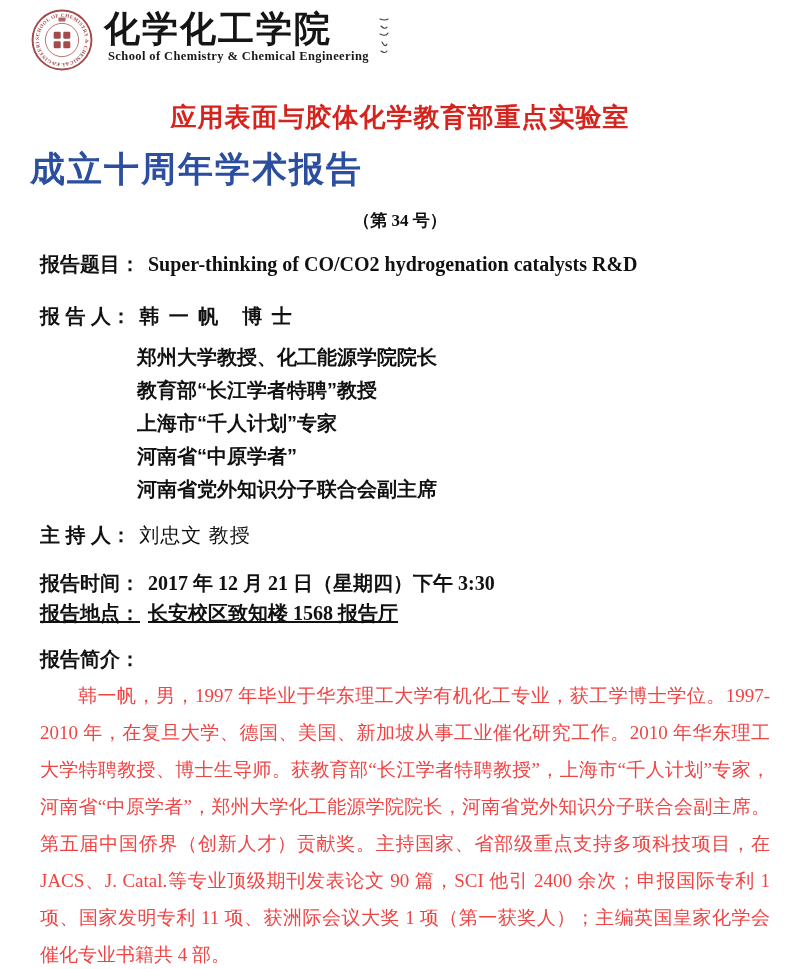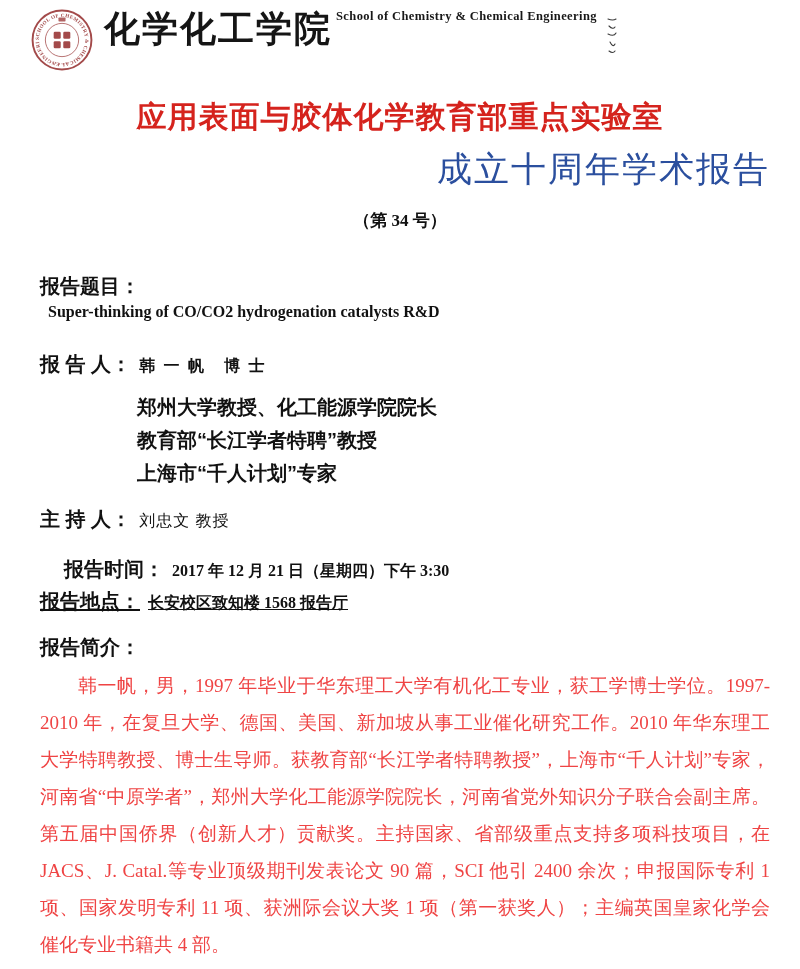--- a/index.html
+++ b/index.html
@@ -15,21 +15,21 @@
   }
   
   .header {
     display: flex;
     align-items: flex-start;
     margin: 8px 0 0 28px;
     height: 66px;
     gap: 8px;
   }
   .seal { width: 68px; height: 64px; flex: 0 0 auto; }
-  .brand { display: flex; }
+  .brand { display: flex; flex-direction: column; }
   .calligraphy {
     font-family: "DejaVu Serif", "Liberation Serif", serif;
     font-weight: 700;
     font-size: 36px;
     line-height: 40px;
     letter-spacing: 2px;
     color: #151515;
     white-space: nowrap;
   }
   .english-name {
@@ -40,32 +40,32 @@
     color: #181818;
     margin-top: 1px;
     padding-left: 4px;
     white-space: nowrap;
   }
   .signature { margin-top: 6px; }
   
   .title-red {
     margin: 22px 30px 0;
     text-align: center;
-    font-size: 30px;
+    font-size: 26px;
     line-height: 42px;
     font-weight: 700;
     letter-spacing: 1px;
     white-space: nowrap;
   }
   .title-blue {
     margin: 10px 30px 12px;
-    text-align: right;
+    text-align: left;
     font-size: 35px;
     line-height: 42px;
-    font-weight: 400;
+    font-weight: 700;
     letter-spacing: 2px;
   }
   .issue {
     margin-top: 18px;
     text-align: center;
     font-family: "Liberation Serif", serif;
     font-size: 17px;
     line-height: 26px;
     font-weight: 700;
     color: #111;
@@ -75,41 +75,41 @@
   .info-row { display: flex; align-items: baseline; }
   .label {
     font-weight: 700;
     font-size: 20px;
     line-height: 26px;
     color: #111;
     white-space: nowrap;
   }
   .value {
     font-weight: 700;
-    font-size: 16px;
+    font-size: 20px;
     line-height: 26px;
     color: #111;
     padding-left: 8px;
   }
   .value.serif { font-family: "Liberation Serif", serif; }
-  .row-topic   { margin-top: 39px; flex-direction: column; }
+  .row-topic   { margin-top: 17px; }
   .row-speaker { margin-top: 26px; }
   .row-speaker .value { letter-spacing: 2px; }
   .credentials { margin-top: 12px; padding-left: 97px; list-style: none; }
   .credentials li {
     font-weight: 700;
     font-size: 20px;
     line-height: 33px;
     color: #111;
   }
   .row-host  { margin-top: 16px; }
   .row-host .value { font-weight: 500; letter-spacing: 1px; }
-  .row-time  { margin-top: 22px; margin-left: 24px; }
+  .row-time  { margin-top: 22px; }
   .row-venue { margin-top: 4px; text-decoration: underline; }
-  .row-intro { margin-top: 20px; font-family: Liberation Mono, monospace; }
+  .row-intro { margin-top: 20px; }
   
   .bio {
     margin: 5px 30px 0 40px;
     font-family: "Liberation Serif", serif;
     font-size: 19px;
     line-height: 37px;
     text-align: justify;
     text-indent: 2em;
     color: #ef4444;
   }
@@ -175,20 +175,22 @@
 
     <div class="info-row row-speaker">
       <span class="label">报 告 人：</span>
       <span class="value">韩 一 帆　博 士</span>
     </div>
 
     <ul class="credentials">
       <li>郑州大学教授、化工能源学院院长</li>
       <li>教育部“长江学者特聘”教授</li>
       <li>上海市“千人计划”专家</li>
+      <li>河南省“中原学者”</li>
+      <li>河南省党外知识分子联合会副主席</li>
     </ul>
 
     <div class="info-row row-host">
       <span class="label">主 持 人：</span>
       <span class="value">刘忠文 教授</span>
     </div>
 
     <div class="info-row row-time">
       <span class="label">报告时间：</span>
       <span class="value serif">2017 年 12 月 21 日（星期四）下午 3:30</span>

